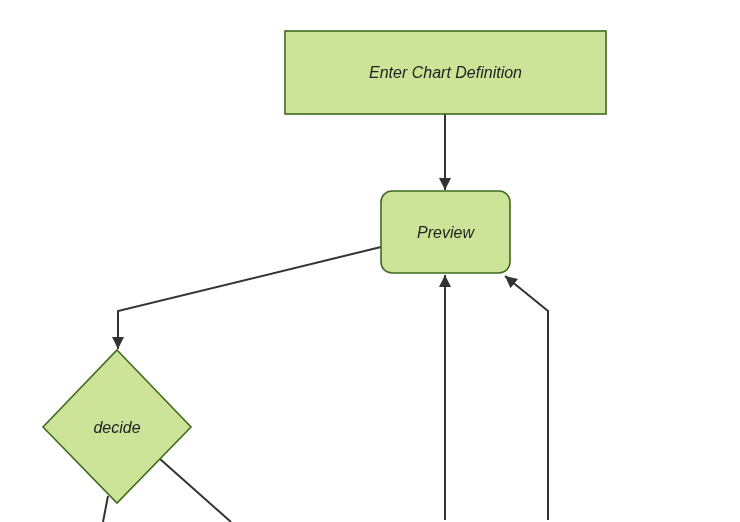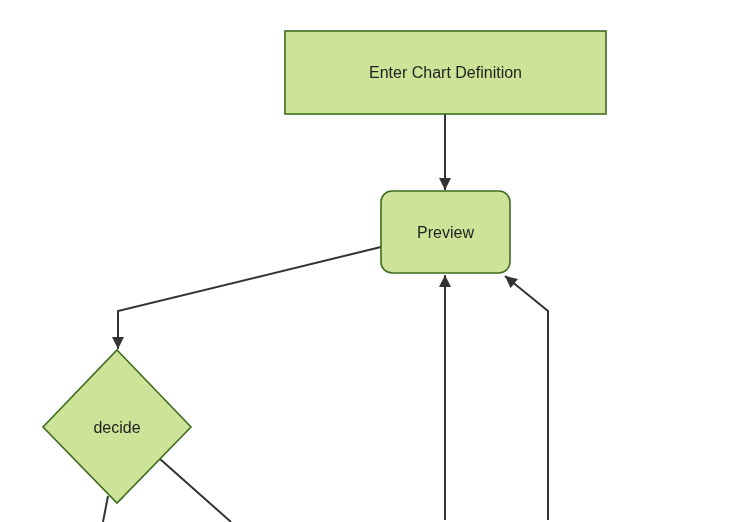--- a/index.html
+++ b/index.html
@@ -13,20 +13,21 @@
     margin: 0;
     padding: 0;
     background: var(--background);
   }
   .canvas {
     position: relative;
     width: 740px;
     height: 522px;
     background: var(--background);
     overflow: hidden;
+    font-style: italic;
   }
   .edge {
     stroke: var(--edge-color);
     stroke-width: 2;
     fill: none;
   }
   .arrowhead {
     fill: var(--edge-color);
     stroke: none;
   }

